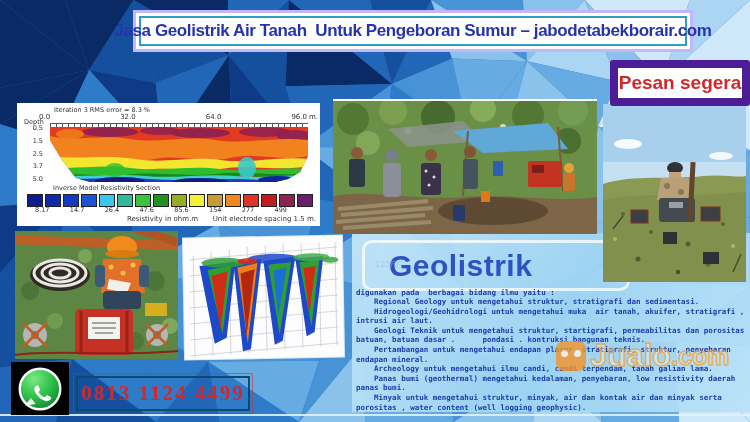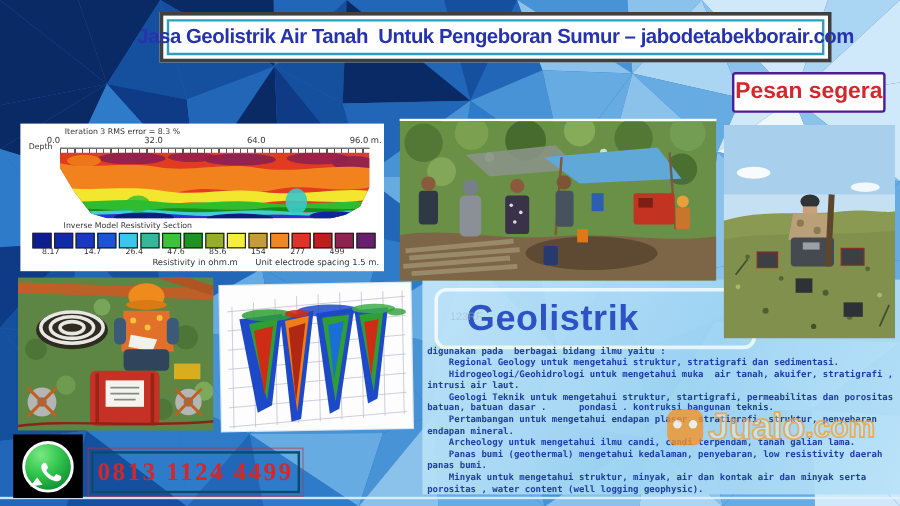--- a/index.html
+++ b/index.html
@@ -2,27 +2,27 @@
 <html><head>
 <meta charset="utf-8">
 <style>
   html,body{margin:0;padding:0;background:#222;}
   #canvas{position:relative;width:750px;height:422px;overflow:hidden;background:#2a6dc2;
           font-family:"Liberation Sans",sans-serif;}
   #bg-svg{position:absolute;left:0;top:0;width:750px;height:422px;}
 
   
   .banner{position:absolute;left:133px;top:10px;width:554px;height:36px;background:#fff;
-          border:3px solid #404040;box-shadow:inset 0 0 0 3px #fff,inset 0 0 0 5px #2e9fc1;
+          border:3px solid #c4b5fd;box-shadow:inset 0 0 0 3px #fff,inset 0 0 0 5px #2e9fc1;
           display:flex;align-items:center;justify-content:center;z-index:3;}
   .banner span{color:#2733ae;font-weight:bold;font-size:17px;letter-spacing:-0.4px;white-space:pre;}
 
   
   .order-badge{position:absolute;left:610px;top:60px;width:124px;height:30px;background:#fff;
-          border:2px solid #4c1d95;border-radius:3px;display:flex;align-items:center;justify-content:center;
+          border:8px solid #4c1d95;border-radius:3px;display:flex;align-items:center;justify-content:center;
           color:#d2282c;font-weight:bold;font-size:19px;z-index:3;}
 
   
   .chart-panel{position:absolute;left:17px;top:103px;width:303px;height:123px;background:#fff;z-index:2;
           font-family:"DejaVu Sans",sans-serif;color:#333;}
   .c-depth{position:absolute;left:7px;top:15px;font-size:6.5px;}
   .c-iter{position:absolute;left:37px;top:3px;font-size:6.5px;}
   .c-xticks{position:absolute;left:22px;top:10px;width:268px;display:flex;justify-content:space-between;font-size:7px;}
   .c-xunit{position:absolute;right:2px;top:10px;font-size:7px;}
   .c-tickstrip{position:absolute;left:33px;top:20px;width:258px;height:4px;border-top:1px solid #555;
@@ -216,20 +216,27 @@
     <span class="c-depth">Depth</span>
     <span class="c-iter">Iteration 3 RMS error = 8.3 %</span>
     <div class="c-xticks" id="x-ticks">
         <div>0.0</div>
         <div>32.0</div>
         <div>64.0</div>
         <div>96.0</div>
       </div>
     <span class="c-xunit">m.</span>
     <div class="c-tickstrip"></div>
+    <div class="c-yaxis" id="depth-ticks">
+        <div>0.5</div>
+        <div>1.5</div>
+        <div>2.5</div>
+        <div>3.7</div>
+        <div>5.0</div>
+      </div>
 
     <svg class="c-section" width="258" height="56" viewBox="0 0 258 56">
       <defs>
           <clipPath id="secclip">
         <polygon points="0,1 258,1 258,30 250,46 238,53 225,56 40,56 26,52 12,34 0,14"></polygon>
       </clipPath>
         </defs>
       <g clip-path="url(#secclip)">
         <rect x="0" y="0" width="258" height="56" fill="#e23b22"></rect>
         <ellipse cx="60" cy="6" rx="28" ry="5" fill="#8e2150" opacity="0.95"></ellipse>

